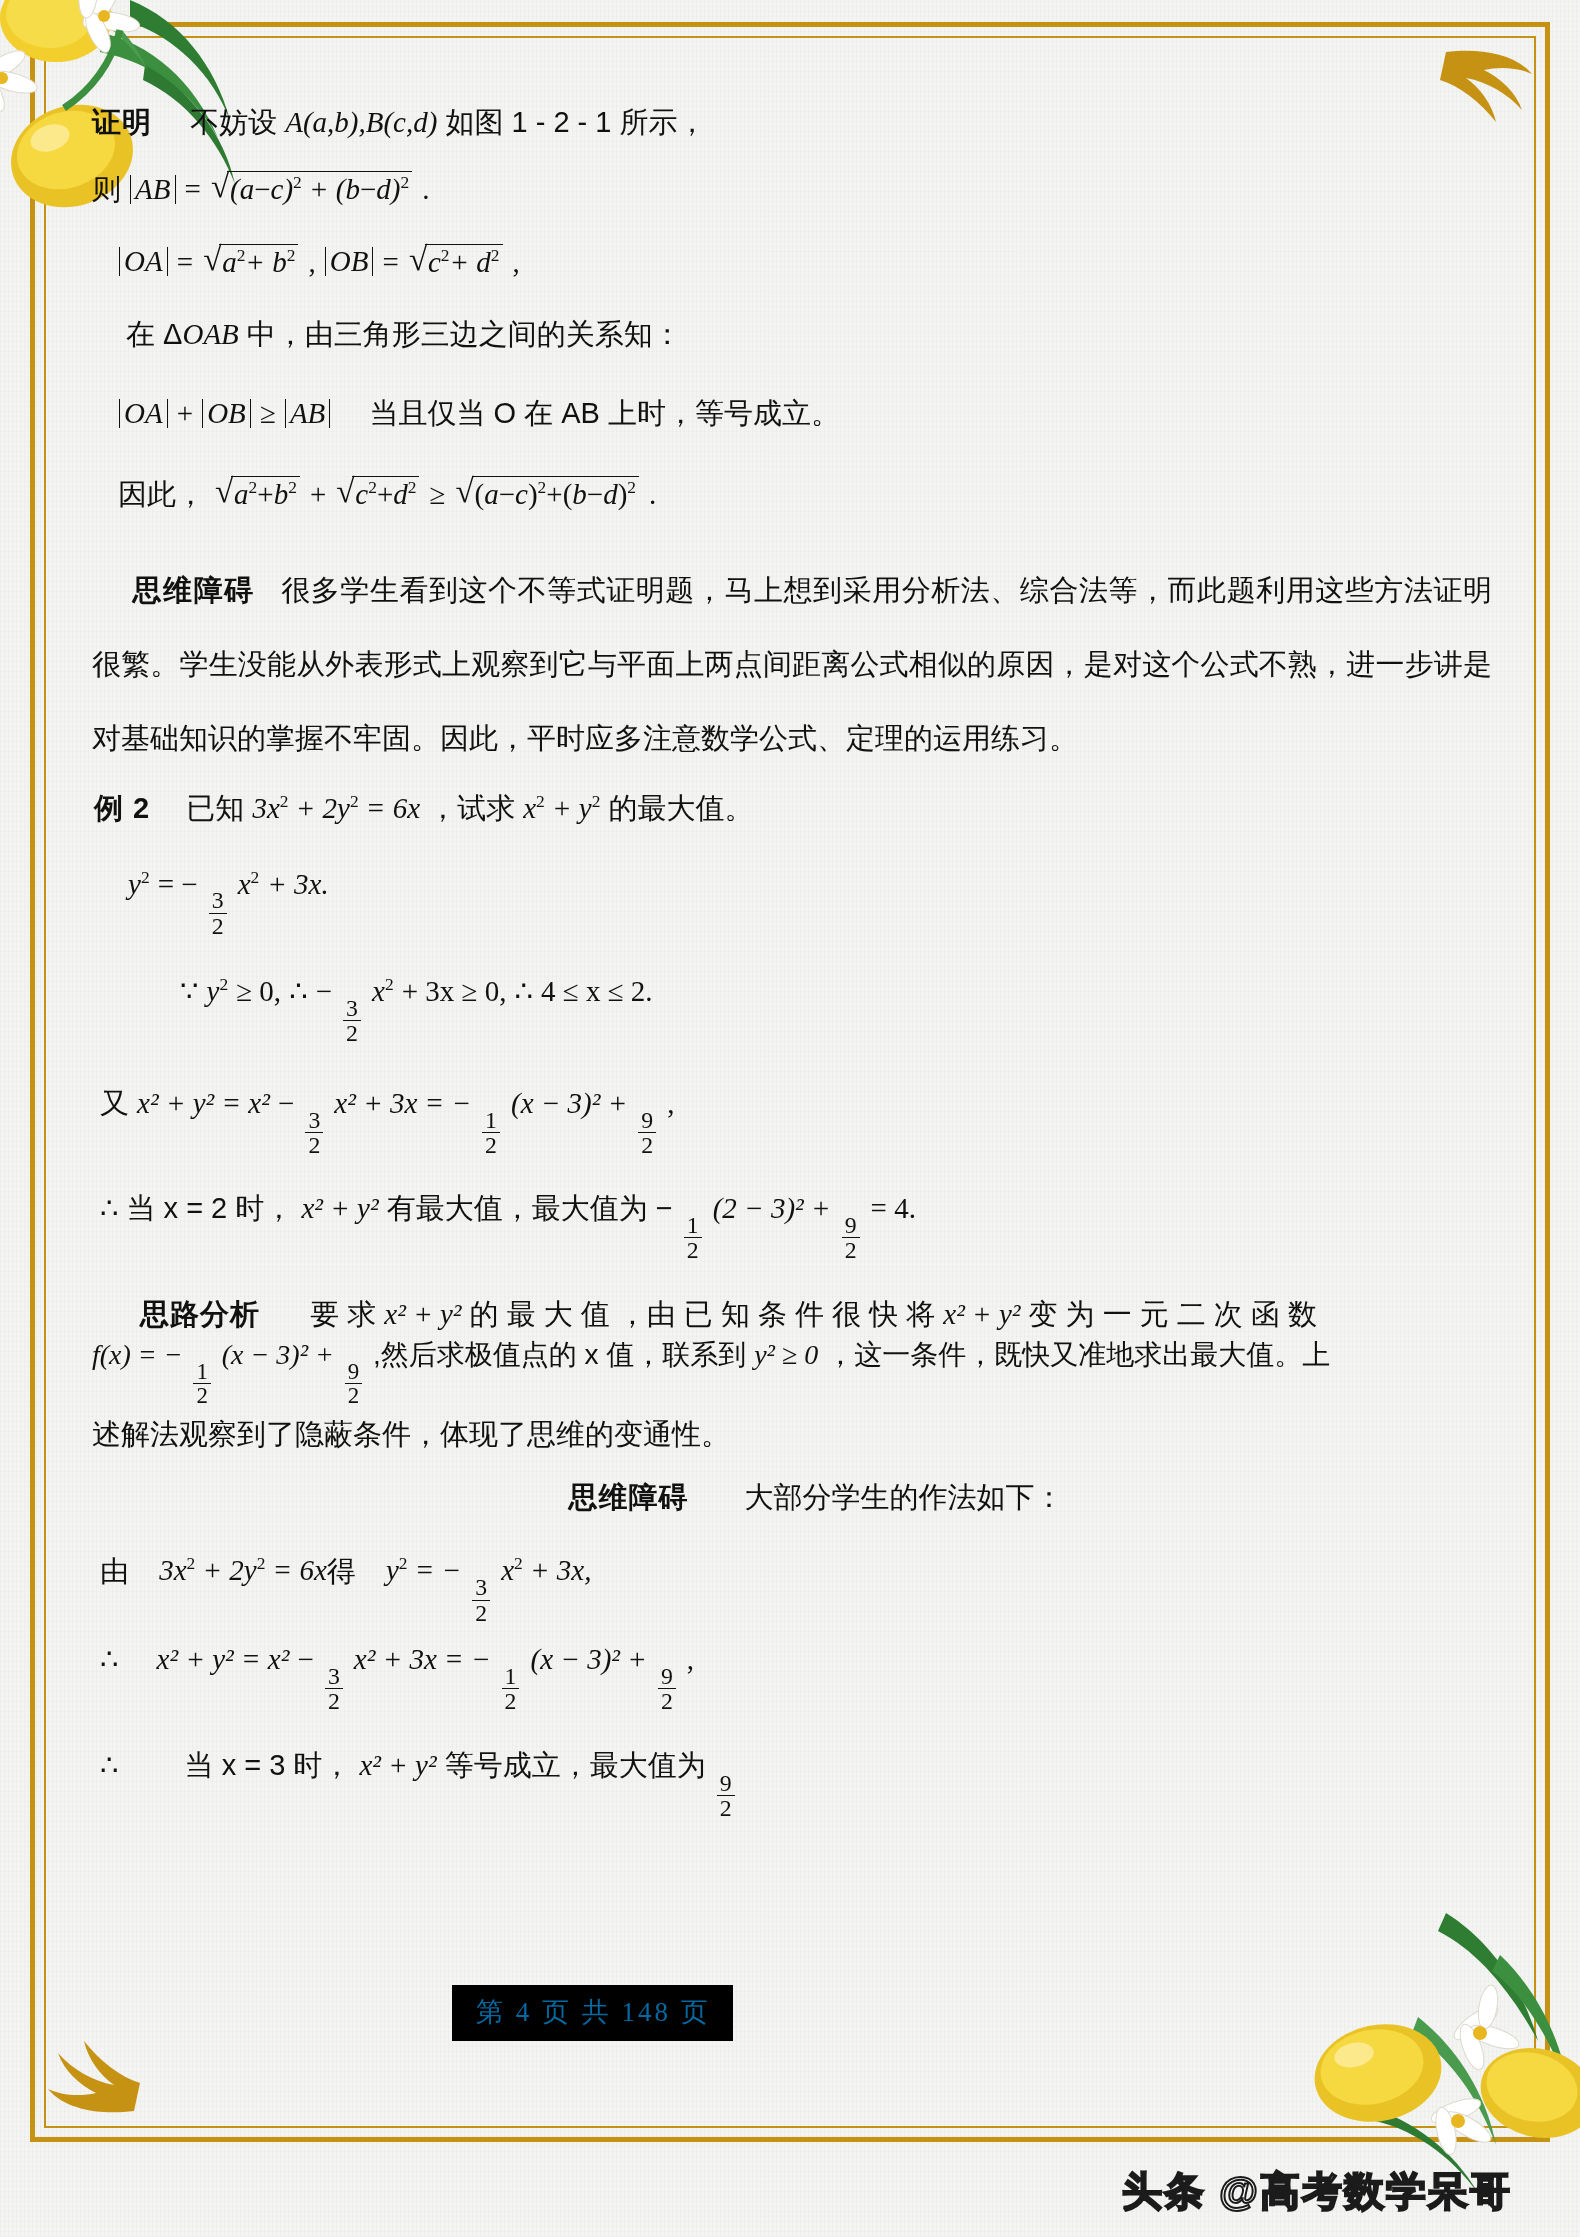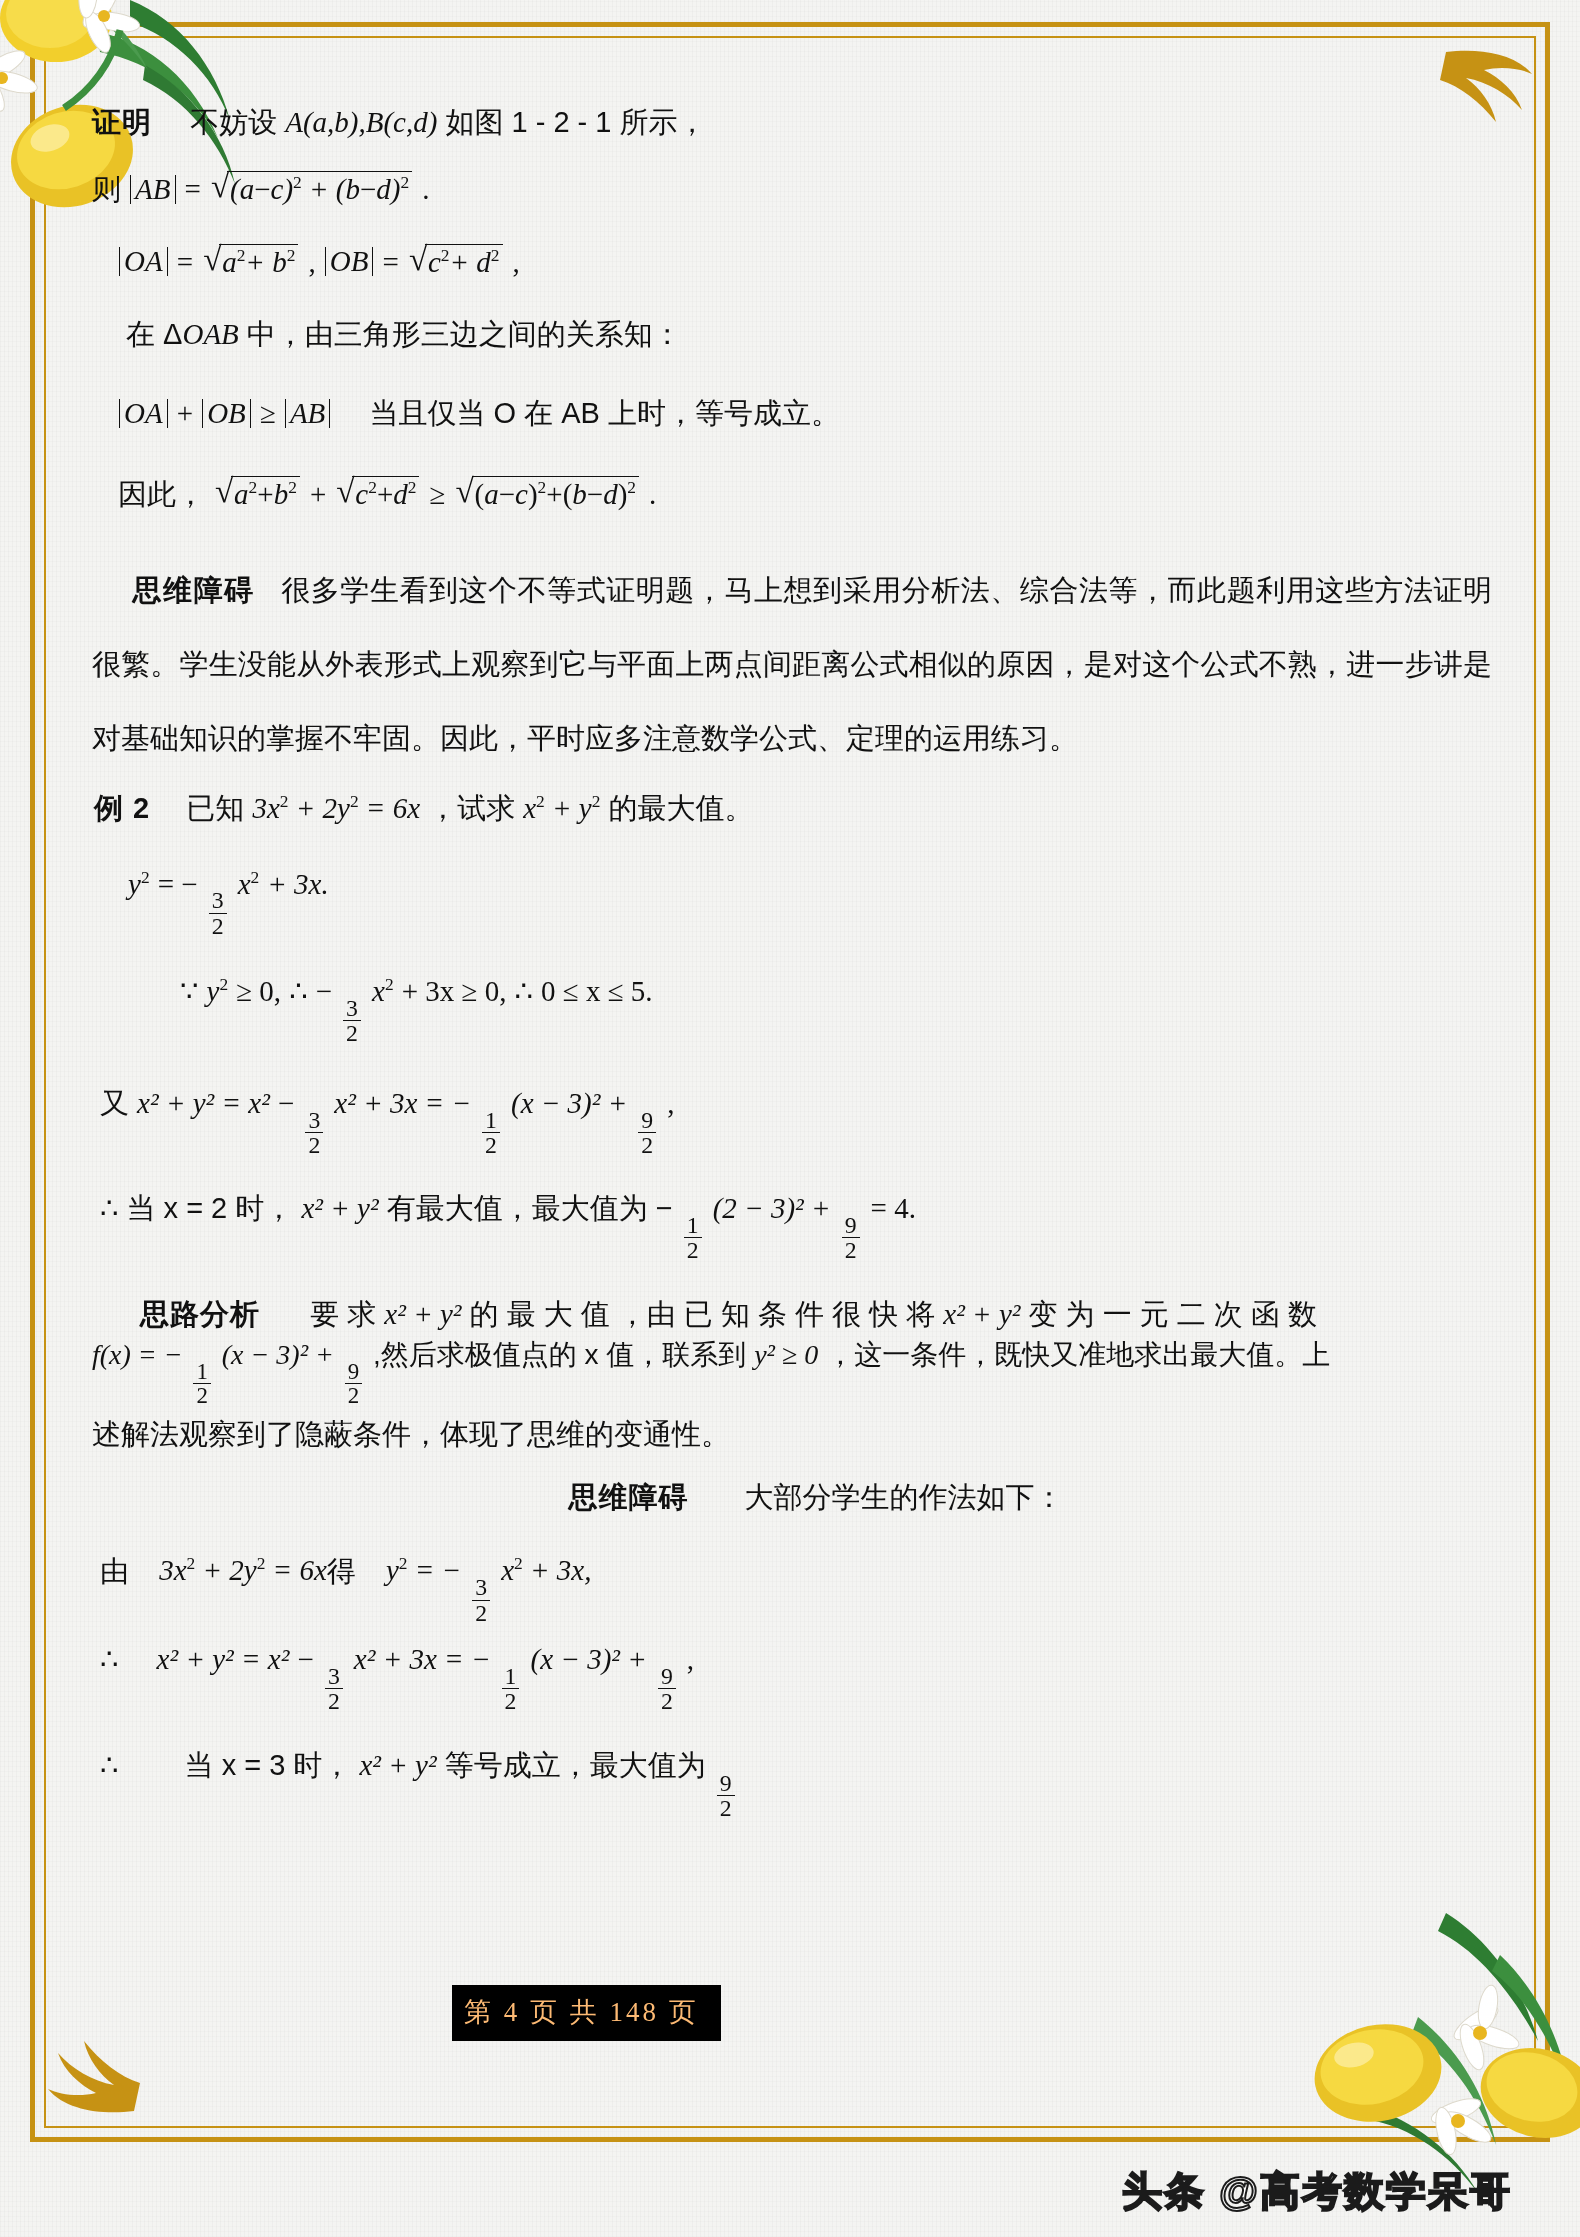--- a/index.html
+++ b/index.html
@@ -90,24 +90,24 @@
     text-align:justify;
     text-justify:inter-ideograph;
     width:1400px;
     white-space:normal;
   }
   .para .ind{display:inline-block;width:40px;}
 
   
   .pagenum{
     position:absolute;left:452px;top:1985px;
-    background:#000;color:#fdba74;
+    background:#000;color:#0369a1;
     font-family:"Liberation Serif","DejaVu Serif",serif;
     font-size:27px;letter-spacing:3px;
-    padding:9px 22px 11px 12px;
+    padding:9px 22px 11px 24px;
   }
 
   .watermark{
     position:absolute;right:68px;bottom:18px;
     font-size:40px;font-weight:bold;
     color:#ffffff;
     -webkit-text-stroke:2px #1b1b1b;
     text-shadow:0 0 1px #1b1b1b;
     font-family:"Liberation Sans","DejaVu Sans",sans-serif;
     letter-spacing:2px;
@@ -268,21 +268,21 @@
     <span class="mo">≥ 0,</span>
     <span class="mo">∴</span>
     <span class="mo">−</span>
     <span class="frac">
         <span class="num">3</span>
         <span class="den">2</span>
       </span>
     <span class="mi">x</span><sup class="e">2</sup>
     <span class="mo">+ 3x ≥ 0,</span>
     <span class="mo">∴</span>
-    <span class="mo">0 ≤ x ≤ 5.</span>
+    <span class="mo">4 ≤ x ≤ 2.</span>
   </div>
 
   <div class="line" style="margin-left:8px;margin-bottom:36px;">
     <span class="cn">又</span>
     <span class="mi">x² + y² = x²</span>
     <span class="mo">−</span>
     <span class="frac">
         <span class="num">3</span>
         <span class="den">2</span>
       </span>

